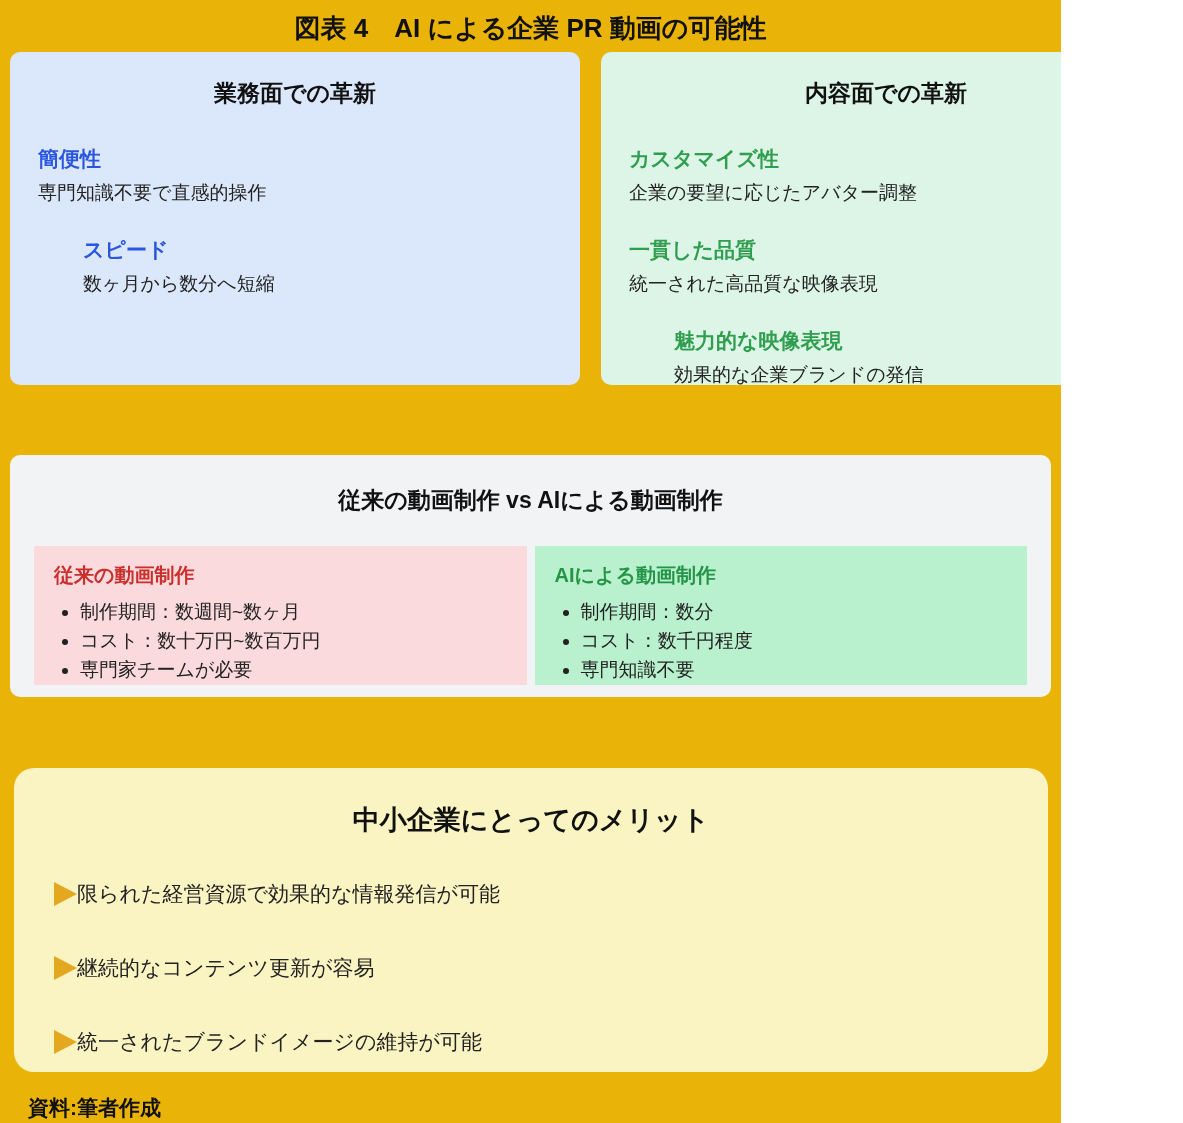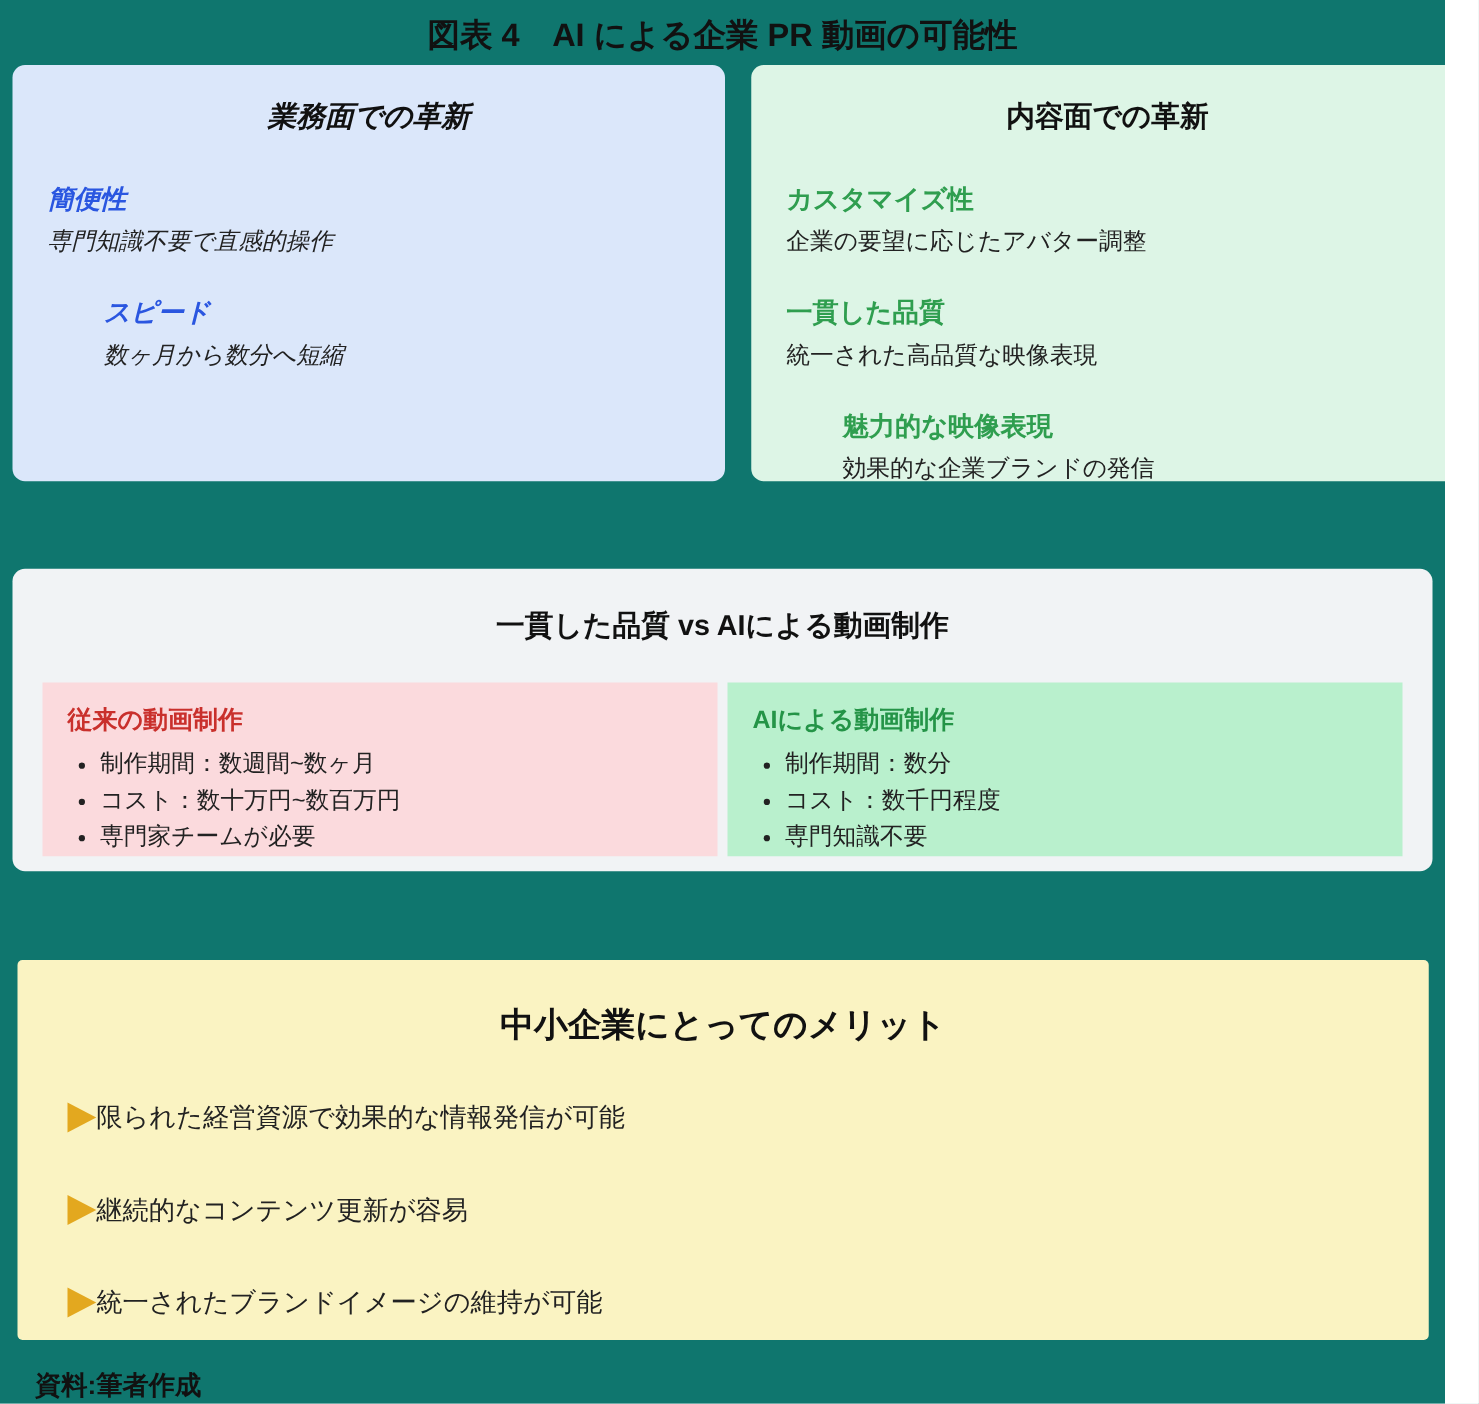--- a/index.html
+++ b/index.html
@@ -2,25 +2,25 @@
 <html lang="ja" style="--panel-business-bg: #dbe7fa; --panel-business-accent: #2a56e0; --panel-content-bg: #ddf5e6; --panel-content-accent: #2f9e4f; --comparison-bg: #f1f3f5; --traditional-bg: #fbdadd; --traditional-accent: #c9302c; --ai-bg: #b9f0cd; --ai-accent: #249447; --merits-bg: #faf3c2; --merits-arrow: #e3a81f;"><head>
 <meta charset="utf-8">
 <style>
   html, body {
     margin: 0;
     background: #ffffff;
     font-family: "Liberation Sans", "DejaVu Sans", sans-serif;
     color: #1f1f1f;
   }
   .page {
-    width: 1156px;
+    width: 1061px;
     height: 1123px;
     box-sizing: border-box;
     padding: 8px 10px 0 10px;
-    background: #0f766e;
+    background: #eab308;
     overflow: hidden;
   }
   .fig-title {
     text-align: center;
     font-size: 26px;
     font-weight: bold;
     color: #111111;
     height: 44px;
     line-height: 40px;
     margin: 0;
@@ -30,21 +30,21 @@
     display: flex;
     gap: 21px;
   }
   .innovation-panel {
     flex: 0 0 570px;
     height: 333px;
     box-sizing: border-box;
     border-radius: 10px;
     padding: 24px 28px;
   }
-  .innovation-panel.business { background: var(--panel-business-bg); font-style: italic; }
+  .innovation-panel.business { background: var(--panel-business-bg); }
   .innovation-panel.content  { background: var(--panel-content-bg); }
   .panel-heading {
     text-align: center;
     font-size: 23px;
     font-weight: bold;
     color: #111111;
     margin: 2px 0 36px 0;
   }
   .feature { margin-bottom: 30px; }
   .feature:last-child { margin-bottom: 0; margin-left: 45px; }
@@ -99,21 +99,21 @@
     margin: 0;
     padding-left: 26px;
     font-size: 19px;
     line-height: 29px;
     color: #222222;
   }
   
   .merits {
     margin: 71px 3px 0 4px;
     background: var(--merits-bg);
-    border-radius: 4px;
+    border-radius: 20px;
     height: 304px;
     box-sizing: border-box;
     padding: 28px 40px 30px 40px;
   }
   .merits-heading {
     text-align: center;
     font-size: 27px;
     font-weight: bold;
     color: #111111;
     margin: 6px 0 42px 0;
@@ -175,21 +175,21 @@
       </div>
       <div class="feature">
         <div class="feature-label">魅力的な映像表現</div>
         <div class="feature-desc">効果的な企業ブランドの発信</div>
       </div>
     </div>
 
   </div>
 
   <div class="comparison">
-    <div class="vs-heading">一貫した品質 vs AIによる動画制作</div>
+    <div class="vs-heading">従来の動画制作 vs AIによる動画制作</div>
     <div class="vs-row">
 
       <div class="vs-panel traditional">
         <div class="vs-panel-heading">従来の動画制作</div>
         <ul>
           <li>制作期間：数週間~数ヶ月</li>
           <li>コスト：数十万円~数百万円</li>
           <li>専門家チームが必要</li>
         </ul>
       </div>

